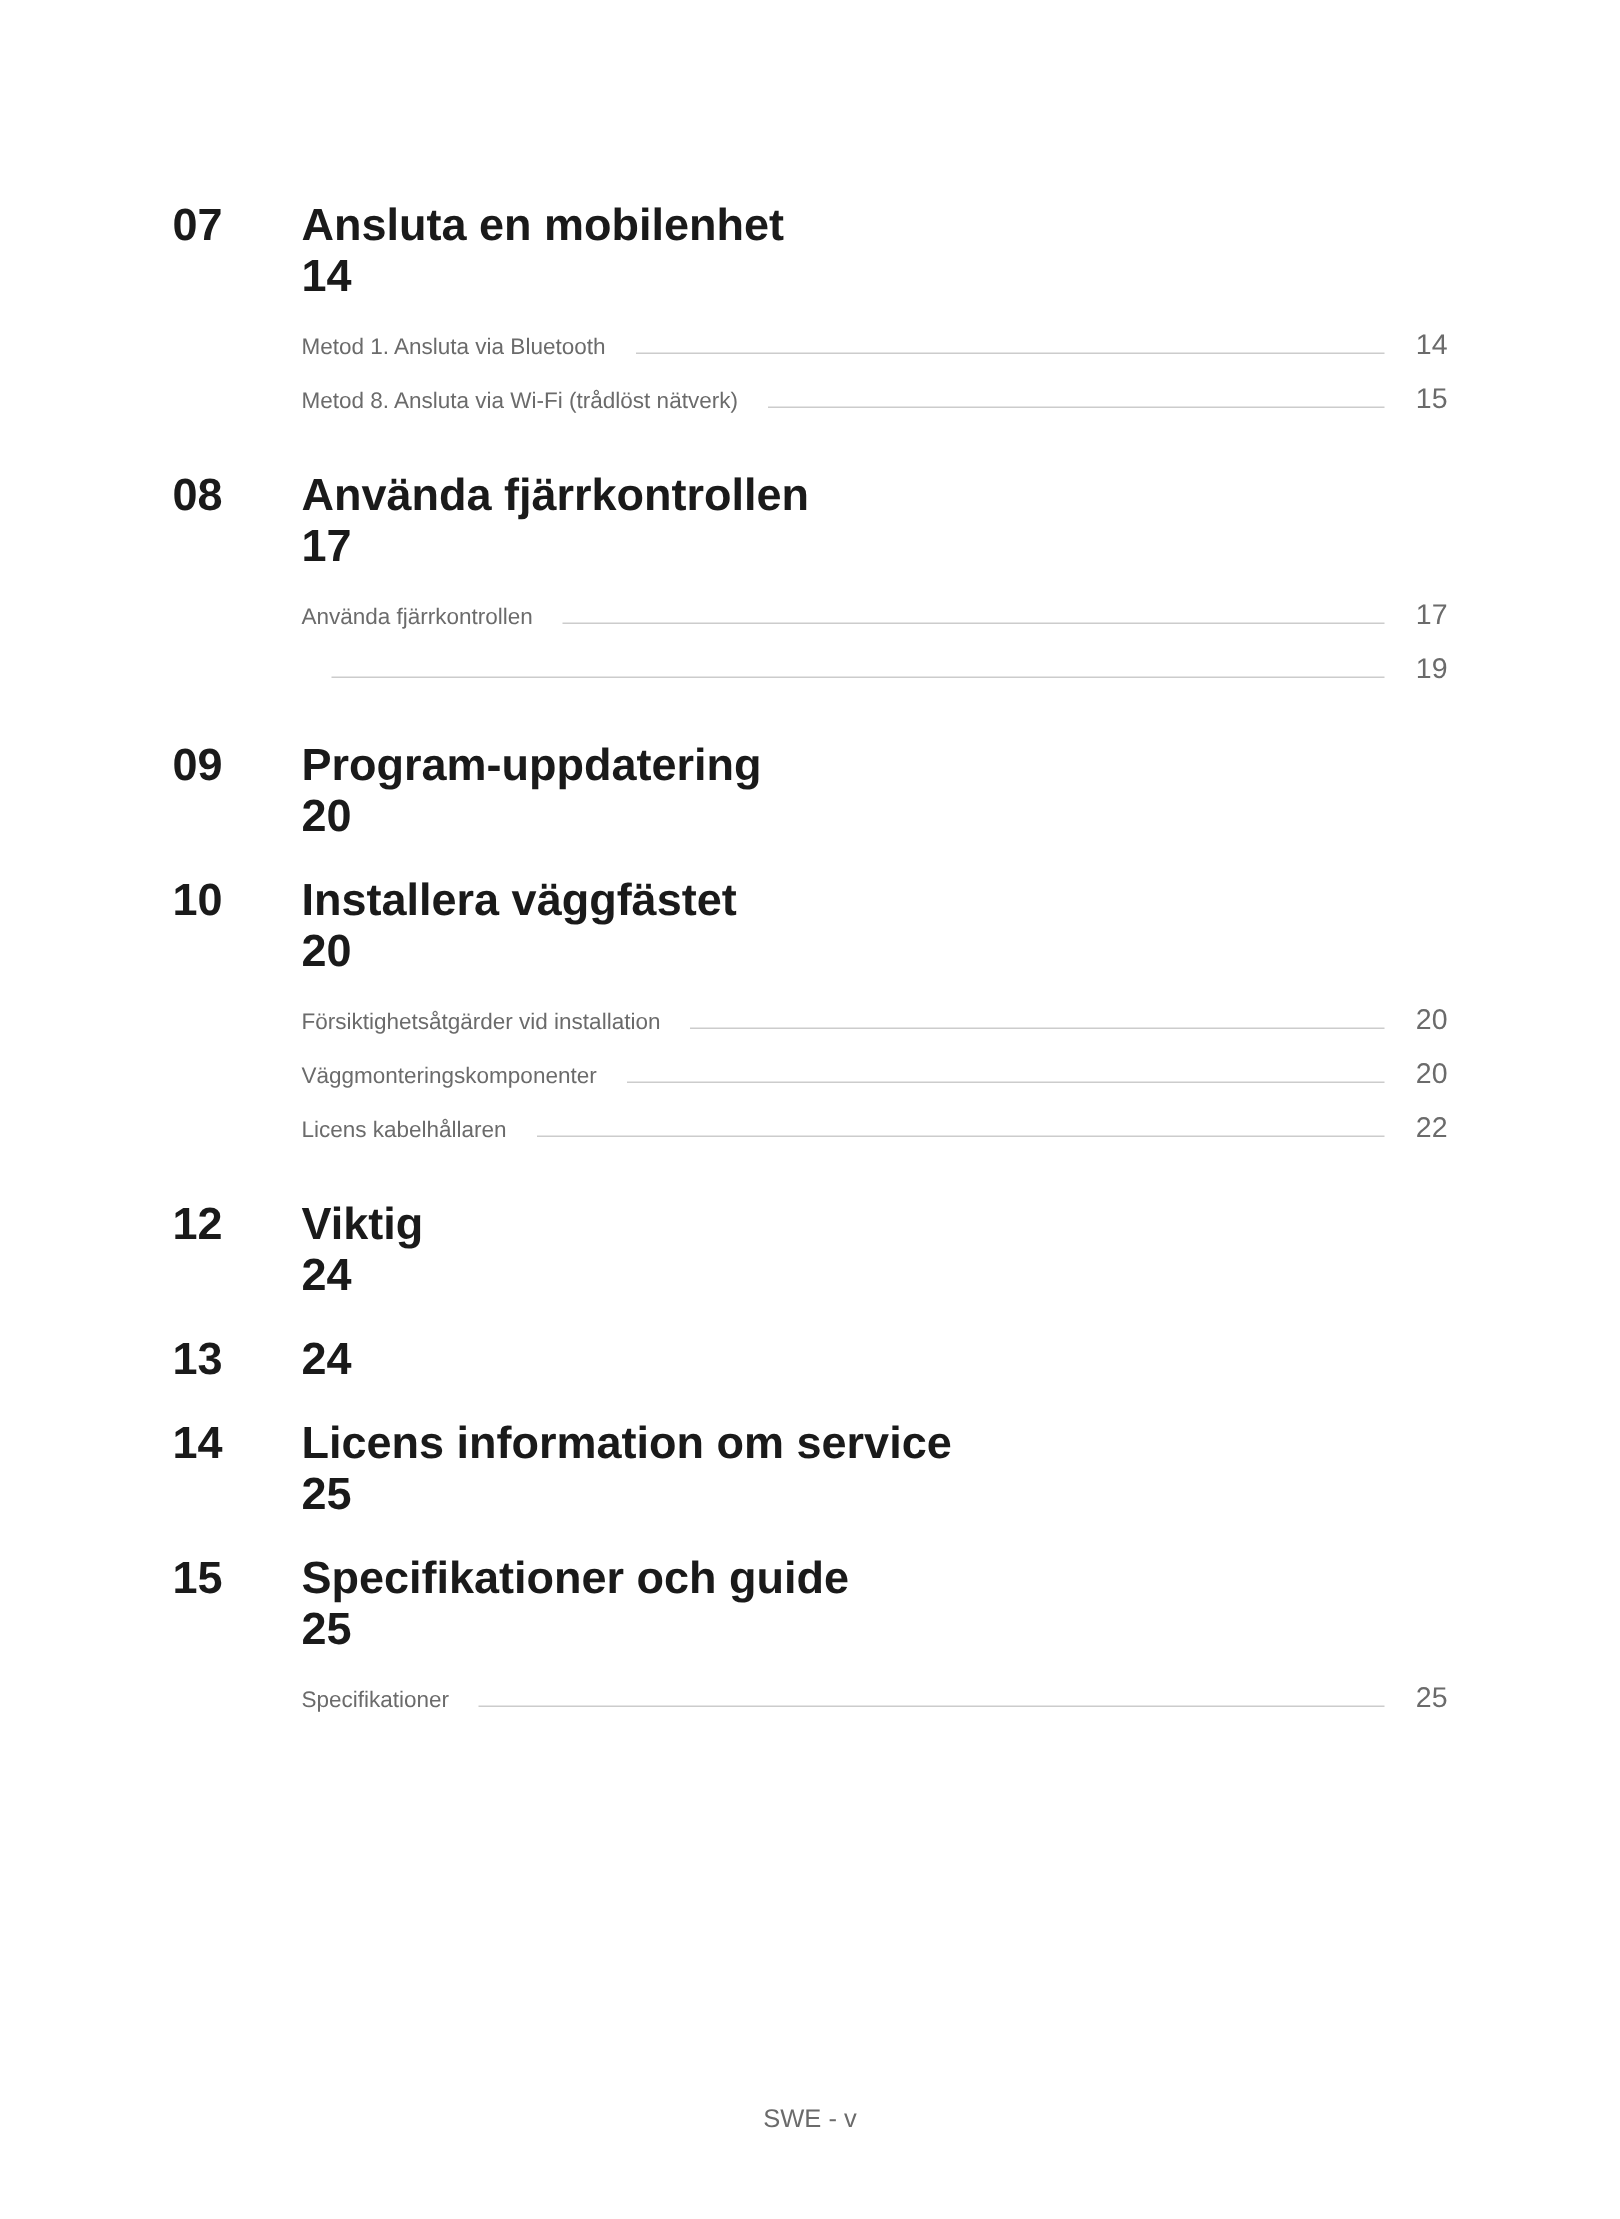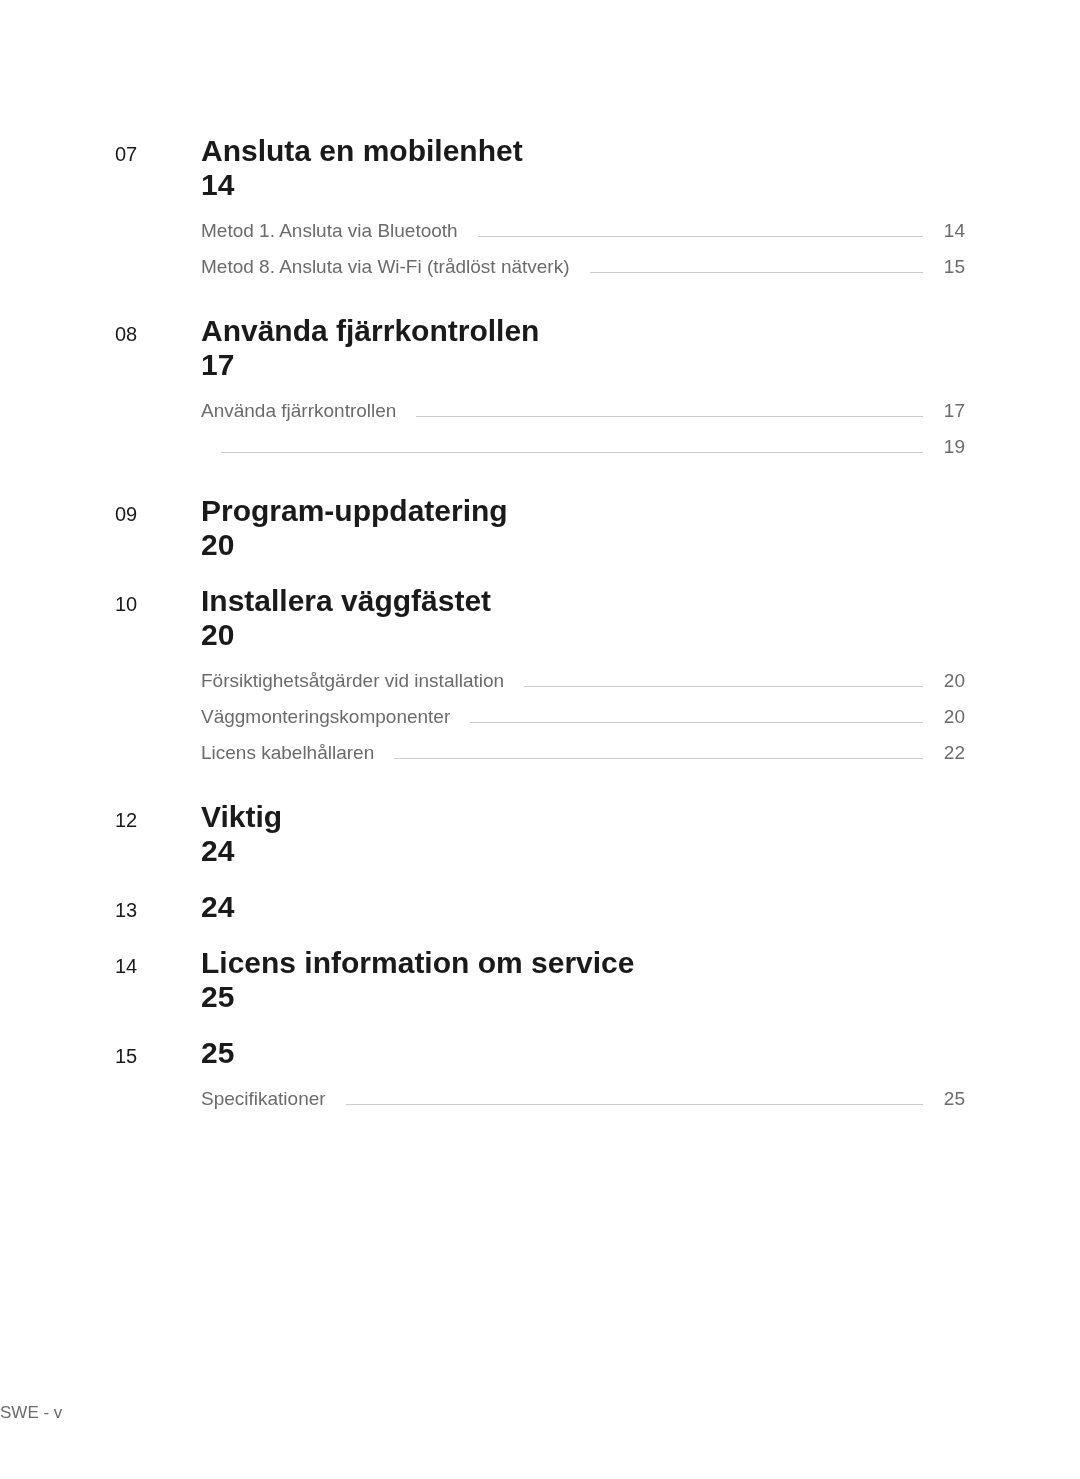--- a/index.html
+++ b/index.html
@@ -18,22 +18,22 @@
       padding: 120px 115px 0 115px;
     }
     .toc-section {
       display: flex;
       align-items: baseline;
       margin-bottom: 22px;
       margin-top: 14px;
     }
     .section-number {
       width: 86px;
-      font-size: 20px;
-      font-weight: normal;
+      font-size: 30px;
+      font-weight: bold;
       color: #1a1a1a;
       flex-shrink: 0;
     }
     .section-content {
       flex: 1;
     }
     .section-header {
       display: flex;
       align-items: baseline;
       justify-content: space-between;
@@ -51,42 +51,42 @@
     }
     .sub-items {
       margin-top: 18px;
     }
     .sub-item {
       display: flex;
       align-items: baseline;
       margin-bottom: 14px;
     }
     .sub-title {
-      font-size: 19px;
+      font-size: 15px;
       color: #6b6b6b;
       flex-shrink: 0;
     }
     .leader {
       flex: 1;
       border-bottom: 1px solid #cccccc;
       margin: 0 12px 5px 20px;
       min-width: 60px;
     }
     .sub-page {
       font-size: 19px;
       color: #6b6b6b;
       width: 30px;
       text-align: right;
     }
     .footer {
       position: absolute;
       bottom: 56px;
       left: 0;
       right: 0;
-      text-align: left;
+      text-align: center;
       font-size: 17px;
       color: #6b6b6b;
     }
   </style>
 </head>
 <body>
 
 <div class="content">
   <div id="toc-root">
       <div class="toc-section">
@@ -188,20 +188,21 @@
           <div class="section-header">
             <div class="section-title">Licens information om service</div>
             <div class="section-page">25</div>
           </div>
         </div>
       </div>
       <div class="toc-section">
         <div class="section-number">15</div>
         <div class="section-content">
           <div class="section-header">
+            <div class="section-title">Specifikationer och guide</div>
             <div class="section-page">25</div>
           </div>
           <div class="sub-items">
             <div class="sub-item">
               <div class="sub-title">Specifikationer</div>
               <div class="leader"></div>
               <div class="sub-page">25</div>
             </div>
           </div>
         </div>

